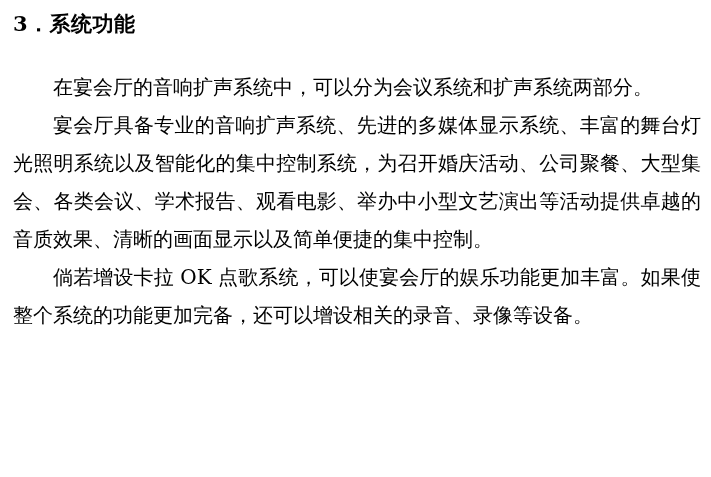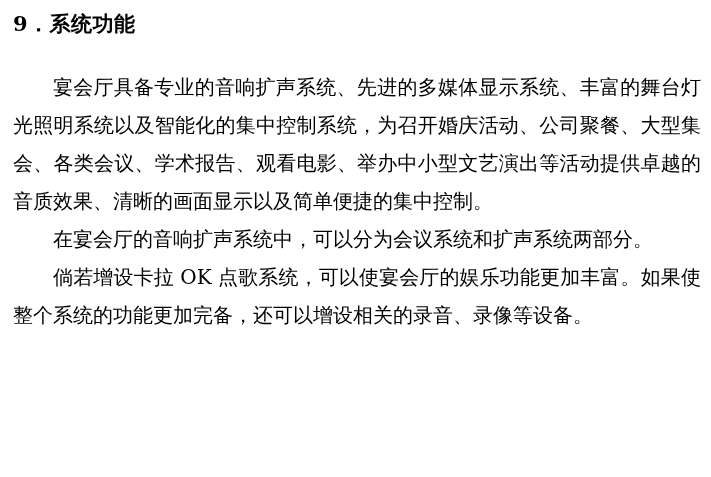--- a/index.html
+++ b/index.html
@@ -31,19 +31,19 @@
     text-align: justify;
     text-justify: inter-ideograph;
     text-indent: 2em;
     word-break: break-all;
   }
 </style>
 </head>
 <body>
 
 <div class="doc">
-  <h2 class="heading">9．系统功能</h2>
+  <h2 class="heading">3．系统功能</h2>
   <div id="paragraphs">
+      <p class="para">在宴会厅的音响扩声系统中，可以分为会议系统和扩声系统两部分。</p>
       <p class="para">宴会厅具备专业的音响扩声系统、先进的多媒体显示系统、丰富的舞台灯光照明系统以及智能化的集中控制系统，为召开婚庆活动、公司聚餐、大型集会、各类会议、学术报告、观看电影、举办中小型文艺演出等活动提供卓越的音质效果、清晰的画面显示以及简单便捷的集中控制。</p>
-      <p class="para">在宴会厅的音响扩声系统中，可以分为会议系统和扩声系统两部分。</p>
       <p class="para">倘若增设卡拉 OK 点歌系统，可以使宴会厅的娱乐功能更加丰富。如果使整个系统的功能更加完备，还可以增设相关的录音、录像等设备。</p>
     </div>
 </div>
 
 </body></html>

